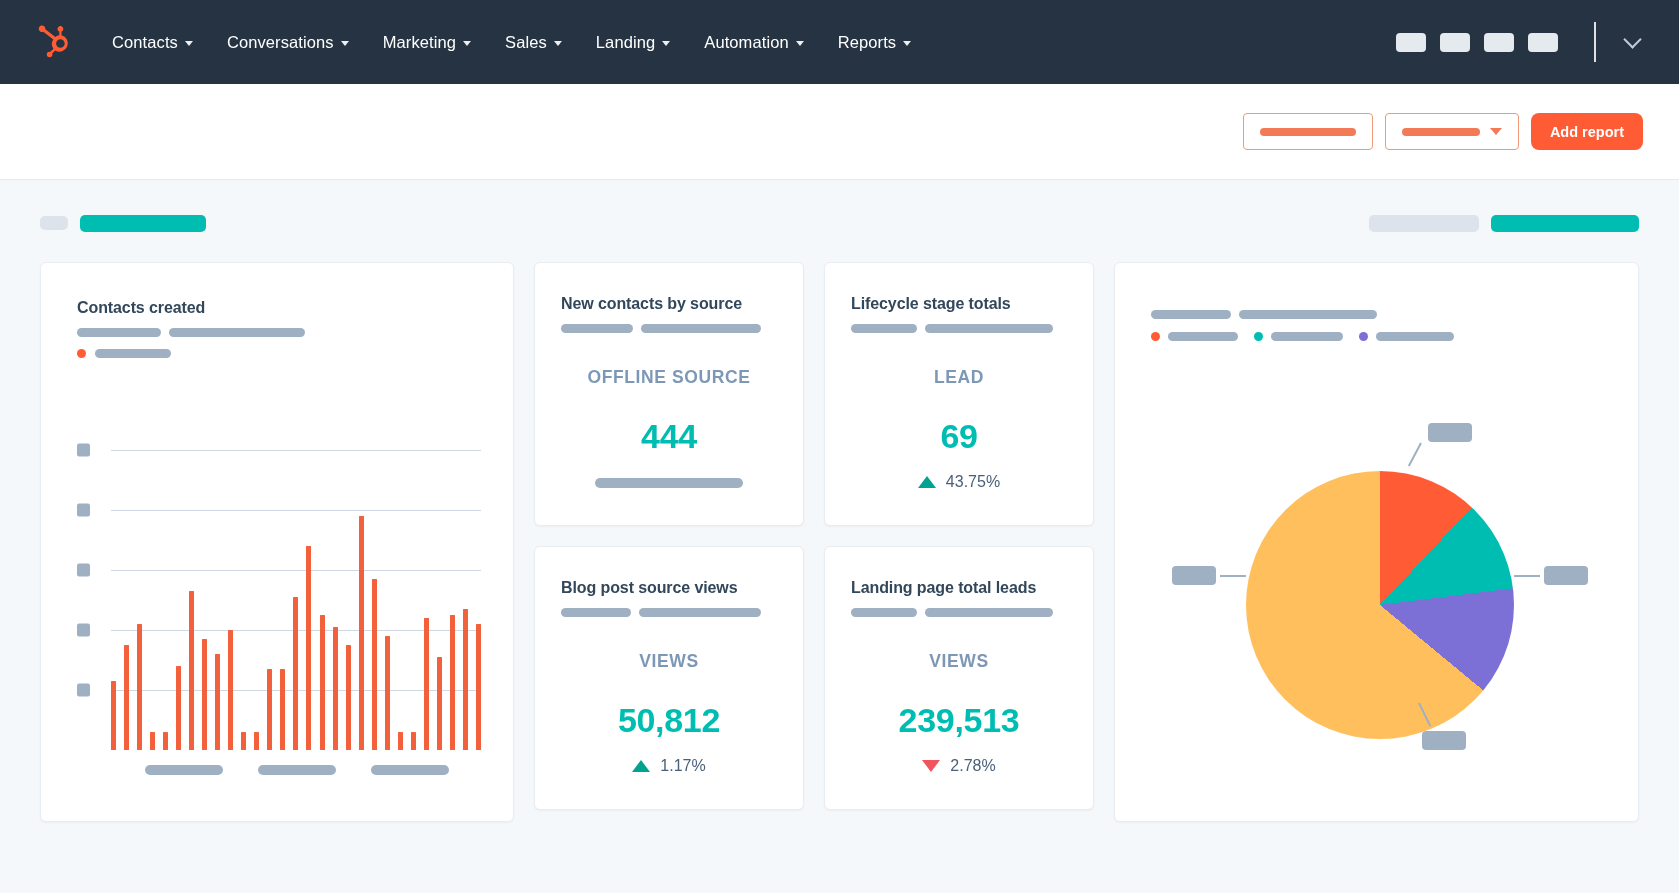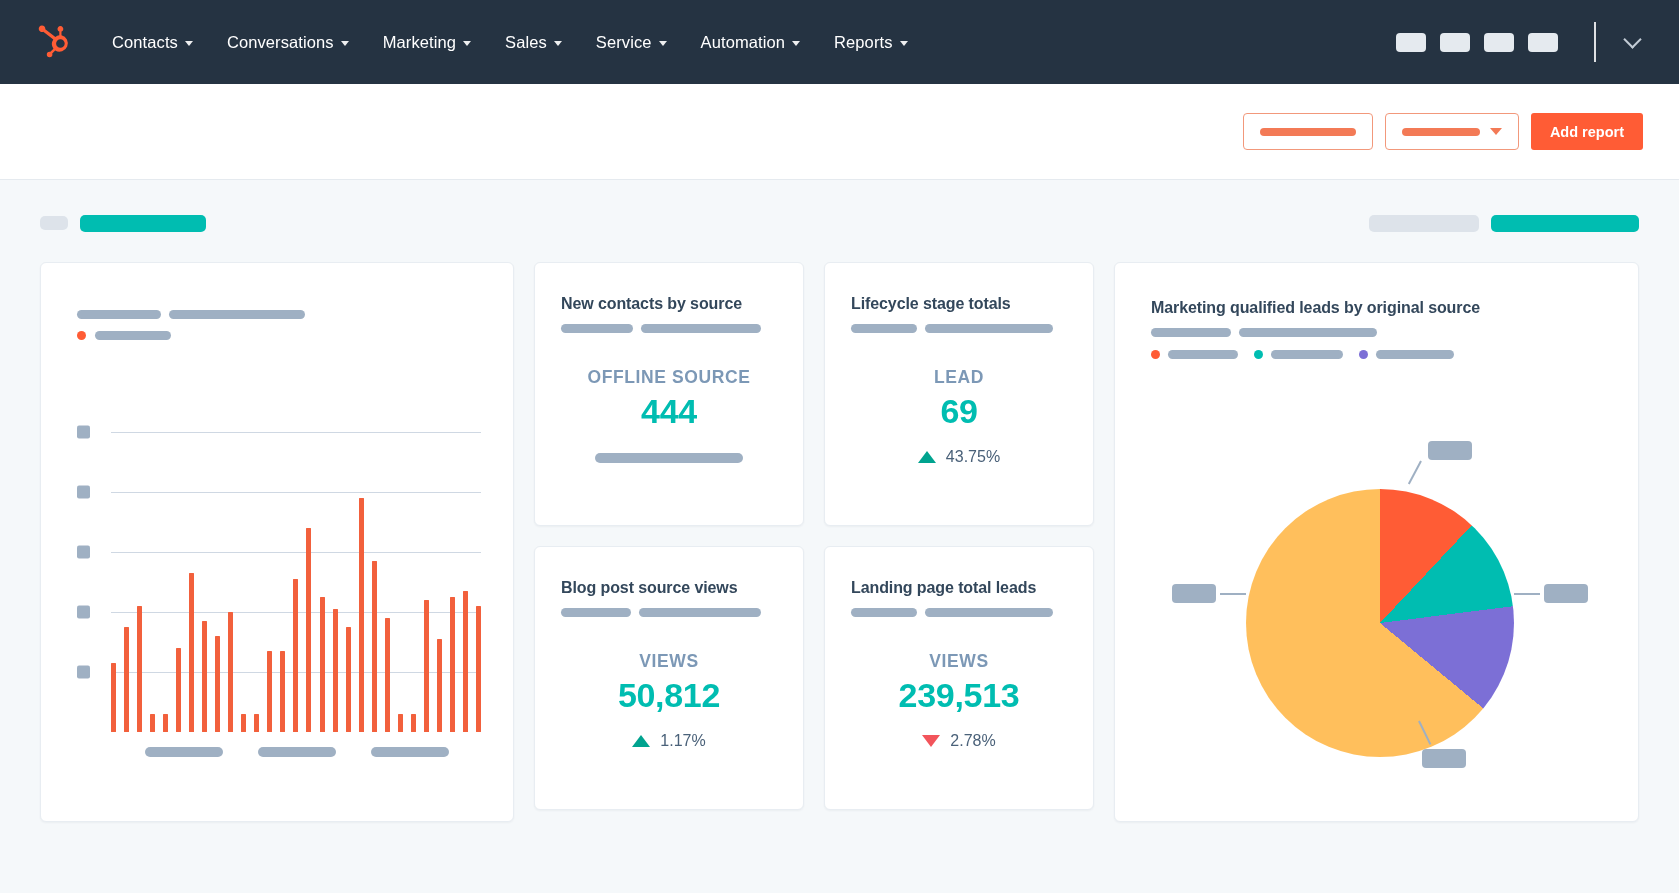--- a/index.html
+++ b/index.html
@@ -71,21 +71,21 @@
   .btn-outline.w1 { width: 130px; }
   .btn-outline.w2 { width: 134px; }
   .redact-orange { height: 8px; border-radius: 4px; background: #f37a56; }
   .caret-orange {
     width: 0; height: 0;
     border-left: 6px solid transparent;
     border-right: 6px solid transparent;
     border-top: 7px solid #f37a56;
   }
   .btn-primary {
-    height: 37px; padding: 0 19px; border-radius: 3px;
+    height: 37px; padding: 0 19px; border-radius: 8px;
     background: #ff5c35; color: #fff; font-size: 14.5px; font-weight: 700;
     display: flex; align-items: center; justify-content: center; cursor: pointer;
     border: none;
   }
 
   
   .filterbar {
     height: 78px; display: flex; align-items: center;
     padding: 0 40px; margin-top: 4px;
   }
@@ -152,21 +152,21 @@
   }
   .card-kpi.tall { height: 264px; }
   .card-kpi .card-title { align-self: flex-start; }
   .card-kpi .sub-row { align-self: flex-start; }
   .kpi-label {
     font-size: 17.5px; color: #7c98b6; letter-spacing: .6px;
     margin-top: 34px; font-weight: 700;
   }
   .kpi-value {
     font-size: 34px; font-weight: 700; color: #00bdb1;
-    margin-top: 4px; letter-spacing: -.3px;
+    margin-top: 29px; letter-spacing: -.3px;
   }
   .kpi-foot-bar { height: 10px; width: 148px; border-radius: 5px; background: #9fb0c3; margin-top: 22px; }
   .kpi-delta { display: flex; align-items: center; gap: 10px; margin-top: 17px; }
   .tri-up {
     width: 0; height: 0;
     border-left: 9px solid transparent;
     border-right: 9px solid transparent;
     border-bottom: 12px solid #00a38f;
   }
   .tri-down {
@@ -213,21 +213,21 @@
     </div>
     <div class="nav-item">
       <span>Marketing</span>
       <span class="caret"></span>
     </div>
     <div class="nav-item">
       <span>Sales</span>
       <span class="caret"></span>
     </div>
     <div class="nav-item">
-      <span>Service</span>
+      <span>Landing</span>
       <span class="caret"></span>
     </div>
     <div class="nav-item">
       <span>Automation</span>
       <span class="caret"></span>
     </div>
     <div class="nav-item">
       <span>Reports</span>
       <span class="caret"></span>
     </div>
@@ -265,20 +265,21 @@
   <div class="f-right">
     <div class="pill-gray" style="width:110px;height:17px"></div>
     <div class="pill-teal" style="width:148px;height:17px"></div>
   </div>
 </div>
 
 <div class="board">
 
   <div class="col-chart">
     <div class="card card-contacts">
+      <div class="card-title">Contacts created</div>
       <div class="sub-row">
         <span class="redact-sub" style="width:84px"></span>
         <span class="redact-sub" style="width:136px"></span>
       </div>
       <div class="legend-row">
         <span class="legend-dot"></span>
         <span class="redact-sub" style="width:76px"></span>
       </div>
 
       <div class="chart-wrap" id="barchart">
@@ -389,21 +390,20 @@
         <div class="kpi-delta">
           <span class="tri-down"></span>
           <span class="delta-text">2.78%</span>
         </div>
       </div>
     </div>
   </div>
 
   <div class="col-pie">
     <div class="card card-pie">
-      <div class="card-title">Marketing qualified leads by original source</div>
       <div class="sub-row">
         <span class="redact-sub" style="width:80px"></span>
         <span class="redact-sub" style="width:138px"></span>
       </div>
       <div class="pie-legend">
         <span class="pl-dot" style="background:#ff5c35"></span>
         <span class="pl-bar" style="width:70px"></span>
         <span class="pl-dot" style="background:#00bdb1;margin-left:8px"></span>
         <span class="pl-bar" style="width:72px"></span>
         <span class="pl-dot" style="background:#7c6fd6;margin-left:8px"></span>

